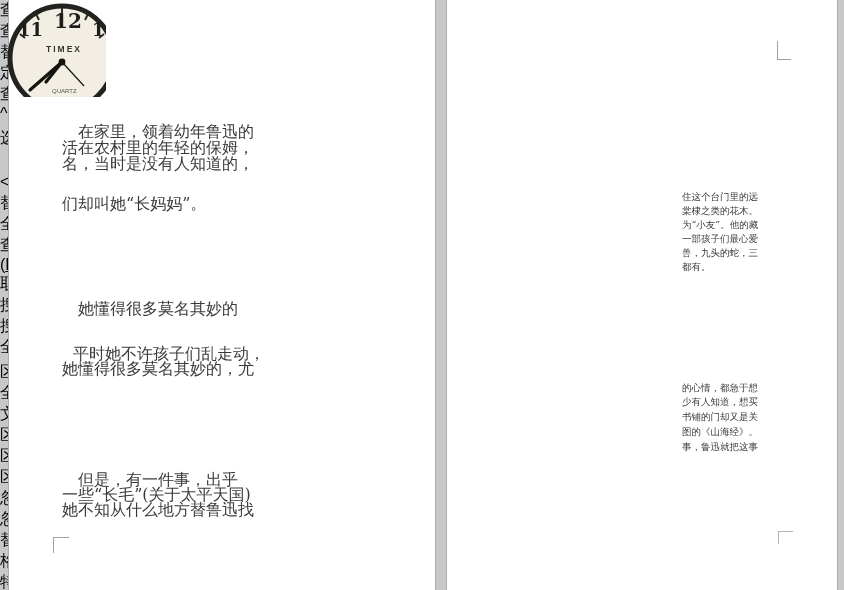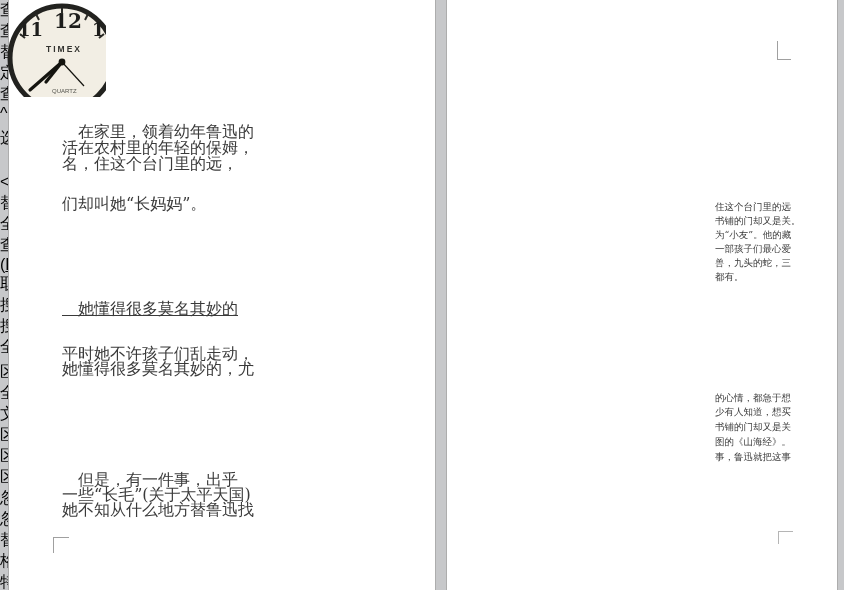--- a/index.html
+++ b/index.html
@@ -6,21 +6,21 @@
   #screen{position:relative;width:844px;height:590px;background:#c7c8ca;overflow:hidden;
           font-family:"Liberation Sans",sans-serif;}
 
   
   .page{position:absolute;top:0;bottom:0;background:#ffffff;border-left:1px solid #adadad;border-right:1px solid #adadad;z-index:1;}
   #left-page{left:8px;width:426px;}
   #right-page{left:446px;width:390px;}
   .cropmark{position:absolute;z-index:2;}
   .doc-line{position:absolute;font-family:"DejaVu Serif",serif;color:#3a3a3a;white-space:nowrap;z-index:2;}
   .lp{font-size:16px;line-height:16px;left:62px;}
-  .rp{font-size:9.5px;line-height:14px;left:715px;margin-top:10px;}
+  .rp{font-size:9.5px;line-height:14px;left:682px;}
 
   .photo{position:absolute;z-index:2;overflow:hidden;}
   #photo-beach{left:55px;top:183px;width:106px;height:114px;
      background:linear-gradient(180deg,#d6d1c8 0%,#cfc8ba 40%,#d6c6a8 62%,#cdb globalization 0;
      background:linear-gradient(180deg,#d6d1c8 0%,#cfc8ba 40%,#d6c6a8 62%,#c9b493 82%,#bfa887 100%);}
   .blob{position:absolute;border-radius:50%;background:#8d8272;opacity:.55;}
   #photo-clock{left:55px;top:372px;width:106px;height:97px;background:#b7b2a9;}
 
   
   #dialog{position:absolute;left:160px;top:8px;width:558px;height:582px;background:#f0f0f0;
@@ -69,31 +69,31 @@
   <div class="page" id="left-page"></div>
   <div class="page" id="right-page"></div>
 
   <div class="cropmark" style="left:53px;top:42px;width:14px;height:11px;border-right:1px solid #a0a0a0;border-bottom:1px solid #a0a0a0;"></div>
   <div class="cropmark" style="left:53px;top:537px;width:15px;height:15px;border-left:1px solid #a0a0a0;border-top:1px solid #a0a0a0;"></div>
   <div class="cropmark" style="left:777px;top:41px;width:13px;height:18px;border-left:1px solid #a0a0a0;border-bottom:1px solid #a0a0a0;"></div>
   <div class="cropmark" style="left:778px;top:531px;width:14px;height:12px;border-left:1px solid #b5b5b5;border-top:1px solid #b5b5b5;"></div>
 
   <div class="doc-line lp" style="top:124px;">　在家里，领着幼年鲁迅的</div>
   <div class="doc-line lp" style="top:140px;">活在农村里的年轻的保姆，</div>
-  <div class="doc-line lp" style="top:156px;">名，住这个台门里的远，</div>
+  <div class="doc-line lp" style="top:156px;">名，当时是没有人知道的，</div>
   <div class="doc-line lp" style="top:172px;margin-top:24px;">们却叫她“长妈妈”。</div>
 
   <div class="photo" id="photo-beach">
     <div class="blob" style="left:18px;top:74px;width:14px;height:9px;"></div>
     <div class="blob" style="left:52px;top:84px;width:20px;height:11px;"></div>
     <div class="blob" style="left:80px;top:66px;width:10px;height:7px;"></div>
   </div>
 
-  <div class="doc-line lp" style="top:301px;text-decoration:underline;">　她懂得很多莫名其妙的</div>
-  <div class="doc-line lp" style="top:346px;">平时她不许孩子们乱走动，</div>
+  <div class="doc-line lp" style="top:301px;">　她懂得很多莫名其妙的</div>
+  <div class="doc-line lp" style="top:346px;margin-left:11px;">平时她不许孩子们乱走动，</div>
   <div class="doc-line lp" style="top:361px;">她懂得很多莫名其妙的，尤</div>
 
   <div class="photo" id="photo-clock">
     <svg width="106" height="97" viewBox="0 0 106 97">
       <circle cx="62" cy="58" r="52" fill="#f2eee4" stroke="#22221f" stroke-width="5"></circle>
       <g fill="#1d1d1b" font-family="DejaVu Serif, serif" font-weight="bold">
         <text x="54" y="28" font-size="20">12</text>
         <text x="92" y="36" font-size="18">1</text>
         <text x="18" y="36" font-size="18">11</text>
       </g>
@@ -113,21 +113,21 @@
           <line x1="20" y1="34" x2="25" y2="38"></line>
       </g>
     </svg>
   </div>
 
   <div class="doc-line lp" style="top:472px;">　但是，有一件事，出乎</div>
   <div class="doc-line lp" style="top:487px;">一些“长毛”(关于太平天国)</div>
   <div class="doc-line lp" style="top:502px;font-family:Liberation Serif, serif;">她不知从什么地方替鲁迅找</div>
 
   <div class="doc-line rp" style="top:190px;">住这个台门里的远</div>
-  <div class="doc-line rp" style="top:204px;">书铺的门却又是关。</div>
+  <div class="doc-line rp" style="top:204px;">棠棣之类的花木。</div>
   <div class="doc-line rp" style="top:218px;">为“小友”。他的藏</div>
   <div class="doc-line rp" style="top:232px;">一部孩子们最心爱</div>
   <div class="doc-line rp" style="top:246px;">兽，九头的蛇，三</div>
   <div class="doc-line rp" style="top:260px;">都有。</div>
 
   <div class="doc-line rp" style="top:381px;">的心情，都急于想</div>
   <div class="doc-line rp" style="top:395px;">少有人知道，想买</div>
   <div class="doc-line rp" style="top:410px;">书铺的门却又是关</div>
   <div class="doc-line rp" style="top:425px;">图的《山海经》。</div>
   <div class="doc-line rp" style="top:440px;">事，鲁迅就把这事</div>

